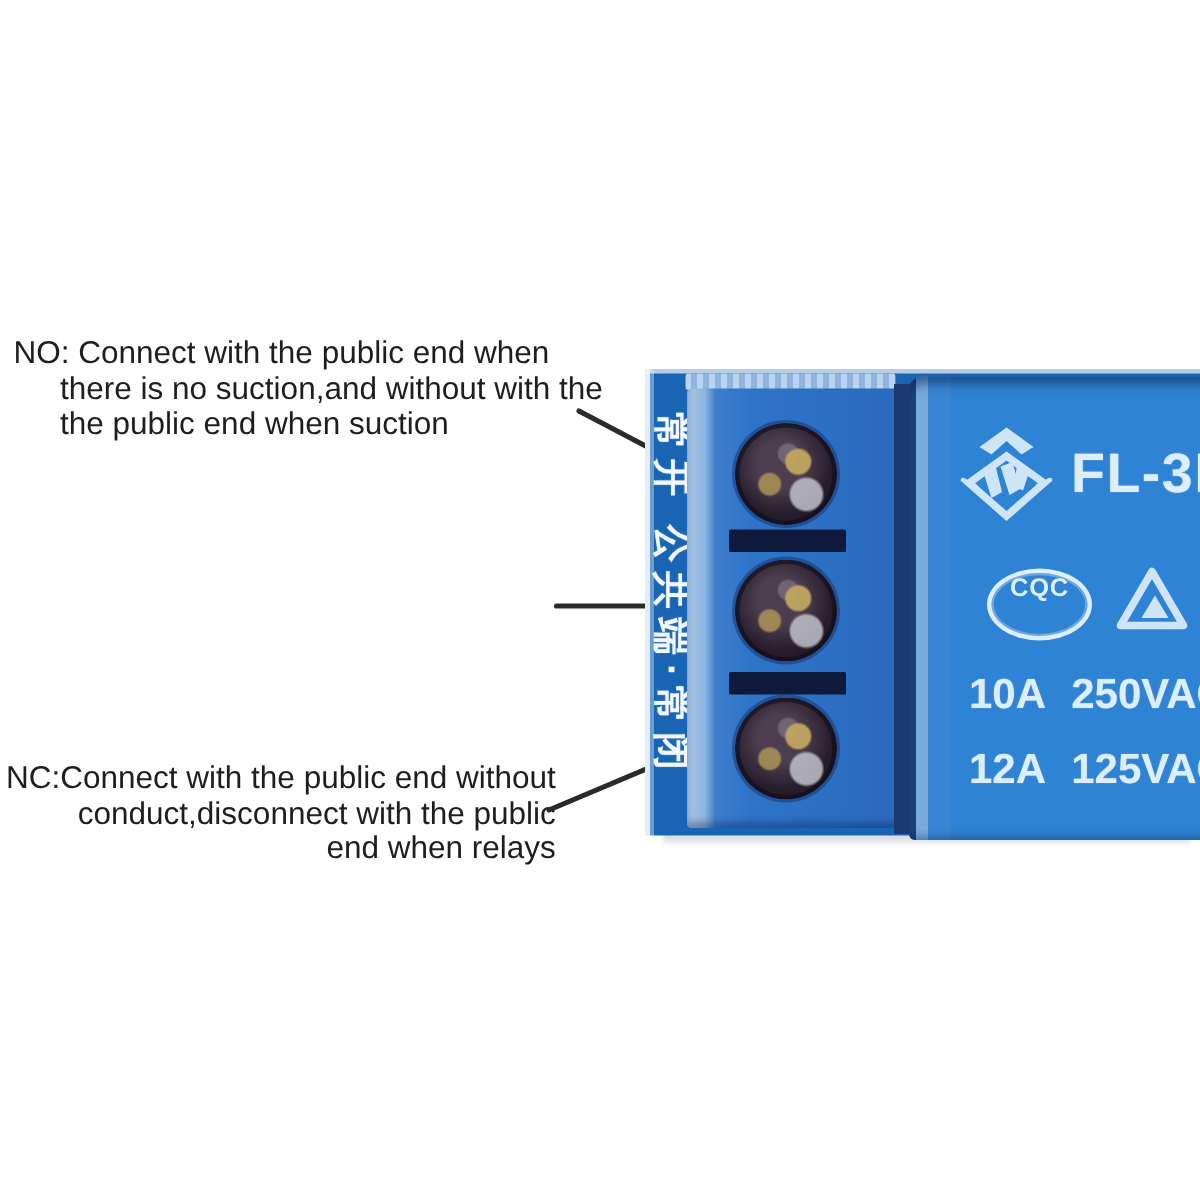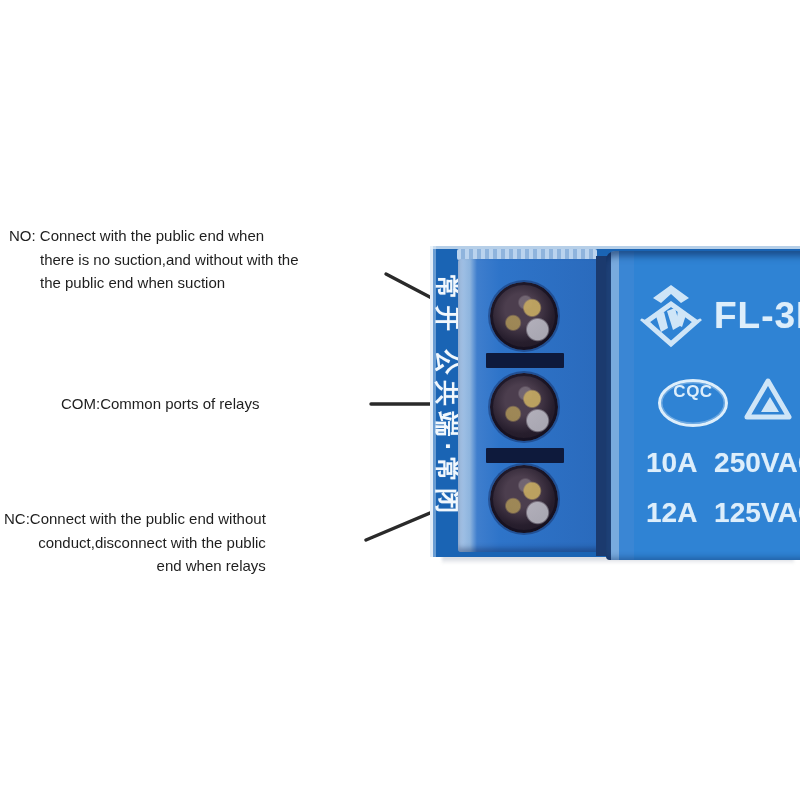--- a/index.html
+++ b/index.html
@@ -2,21 +2,21 @@
 <html><head>
 <meta charset="utf-8">
 <style>
   html,body{margin:0;padding:0;}
   .stage{
     position:relative;width:800px;height:800px;
     background:#ffffff;overflow:hidden;
     font-family:"Liberation Sans",sans-serif;
   }
   
-  .anno{position:absolute;color:#1e1e1e;font-size:15px;line-height:23.5px;white-space:nowrap;}
+  .anno{position:absolute;color:#1e1e1e;font-size:21px;line-height:23.5px;white-space:nowrap;}
   .anno .ind{padding-left:31px;display:block;}
   .anno .l1{display:block;}
   #anno-no{left:9px;top:224px;}
   #anno-com{left:61px;top:392px;}
   #anno-nc{left:4px;top:507px;text-align:right;}
 
   
   #leader-svg{position:absolute;left:0;top:0;pointer-events:none;}
 
   
@@ -103,23 +103,20 @@
 </head>
 <body>
 
 <div class="stage">
 
   <div class="anno" id="anno-no">
     <span class="l1">NO: Connect with the public end when</span>
     <span class="ind">there is no suction,and without with the</span>
     <span class="ind">the public end when suction</span>
   </div>
-  <div class="anno" id="anno-com">
-    <span class="l1">COM:Common ports of relays</span>
-  </div>
   <div class="anno" id="anno-nc">
     <span class="l1">NC:Connect with the public end without</span>
     <span class="ind">conduct,disconnect with the public</span>
     <span class="ind">end when relays</span>
   </div>
 
   <svg id="leader-svg" width="800" height="800">
     <line x1="386" y1="274" x2="445" y2="305" stroke="#2a2a2a" stroke-width="3.4" stroke-linecap="round"></line>
     <line x1="371" y1="404" x2="455" y2="404" stroke="#2a2a2a" stroke-width="3.4" stroke-linecap="round"></line>
     <line x1="366" y1="540" x2="449" y2="505" stroke="#2a2a2a" stroke-width="3.4" stroke-linecap="round"></line>

